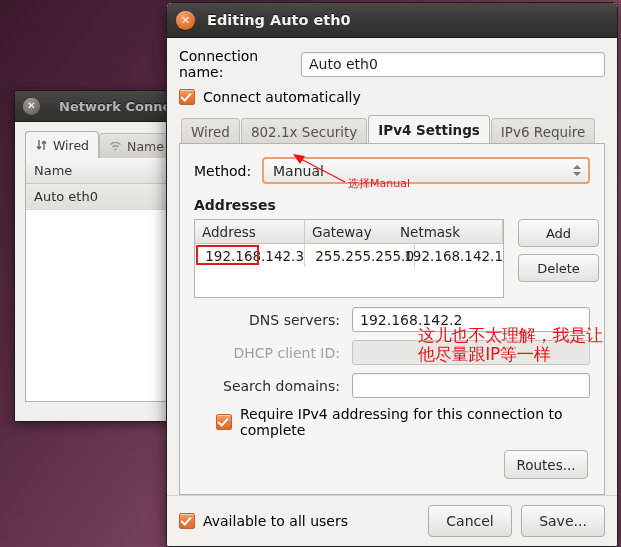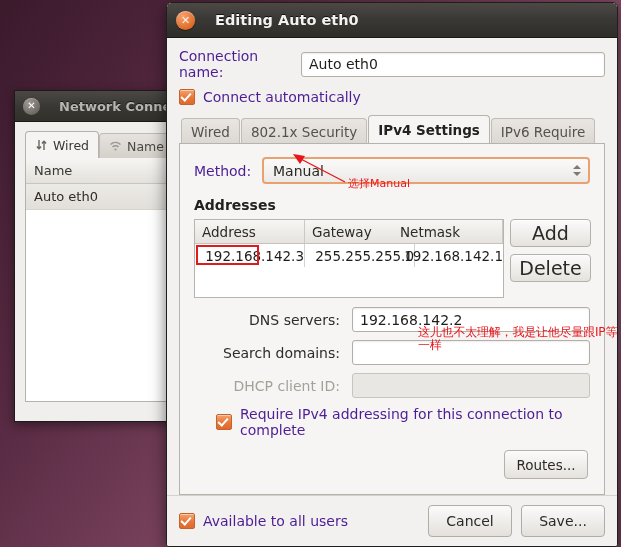--- a/index.html
+++ b/index.html
@@ -101,31 +101,31 @@
   .close-btn-orange {
     width: 19px; height: 19px; border-radius: 50%;
     background: radial-gradient(circle at 35% 28%, #f6a070, #e2702c 65%, #c05718);
     display: flex; align-items: center; justify-content: center;
     font-size: 11px; color: #fff2e8; line-height: 1; font-weight: bold;
     box-shadow: inset 0 1px 1px rgba(255,255,255,0.4), 0 1px 1px rgba(0,0,0,0.4);
     flex: none;
   }
   #dlg-title {
     color: #f4f2f0; font-size: 14.5px; font-weight: bold;
-    margin-left: 20px;
+    margin-left: 12px;
     text-shadow: 0 -1px 0 rgba(0,0,0,0.7);
   }
   #dlg-content {
     flex: 1; padding: 10px 12px 0 12px;
     display: flex; flex-direction: column;
     position: relative;
   }
 
   .row { display: flex; align-items: center; }
-  .lbl { font-size: 14px; color: #4c1d95; }
+  .lbl { font-size: 14px; color: #000000; }
   .txtinput {
     border: 1px solid #b3aea7; border-radius: 3px;
     background: #ffffff; height: 25px;
     box-sizing: border-box;
     display: flex; align-items: center; padding: 0 7px;
     font-size: 14px; color: #1f1d1b;
     box-shadow: inset 0 1px 2px rgba(0,0,0,0.08);
   }
   .txtinput.disabled {
     background: #e9e7e4; color: #a09c96;
@@ -189,21 +189,21 @@
   .spin i {
     display: block; width: 0; height: 0;
     border-left: 4px solid transparent; border-right: 4px solid transparent;
   }
   .spin .up { border-bottom: 4px solid #7d7972; }
   .spin .dn { border-top: 4px solid #7d7972; }
 
   #addr-heading { font-size: 14px; font-weight: bold; color: #232120; margin-bottom: 6px; }
 
   
-  #addr-table-wrap { display: flex; align-items: flex-start; gap: 6px; }
+  #addr-table-wrap { display: flex; align-items: flex-start; gap: 14px; }
   #addr-table {
     width: 310px; border: 1px solid #b8b4ae; background: #ffffff;
     box-sizing: border-box;
   }
   .thead { display: flex; background: linear-gradient(to bottom, #f7f6f4, #e6e3df); border-bottom: 1px solid #c6c2bc; }
   .th {
     font-size: 13.5px; color: #2d2a27; height: 23px;
     display: flex; align-items: center; padding-left: 7px;
     border-right: 1px solid #ccc8c2; box-sizing: border-box;
   }
@@ -223,21 +223,21 @@
     position: absolute; left: 1px; top: 1px;
     width: 63px; height: 20px;
     border: 2px solid #e01b1b; box-sizing: border-box;
     pointer-events: none;
   }
   .sidebtn {
     width: 79px; height: 26px;
     border: 1px solid #b4b0aa; border-radius: 4px;
     background: linear-gradient(to bottom, #fcfbfa, #e5e2de);
     display: flex; align-items: center; justify-content: center;
-    font-size: 19px; color: #2b2926;
+    font-size: 13px; color: #2b2926;
     box-shadow: 0 1px 0 rgba(255,255,255,0.7) inset;
   }
   #delete-btn { margin-top: 7px; }
 
   #lower-fields { margin-top: 9px; }
   .fieldrow { display: flex; align-items: center; margin-bottom: 8px; }
   .fieldlabel { width: 146px; text-align: right; padding-right: 12px; font-size: 14px; color: #2e2b28; }
   .fieldlabel.dim { color: #a4a09a; }
   .fieldinput { flex: 1; }
 
@@ -279,21 +279,21 @@
   }
   .annot-text {
     position: absolute;
     color: #e8151b;
     font-family: "DejaVu Sans", "Liberation Sans", sans-serif;
     white-space: pre-wrap;
     line-height: 1.12;
   }
   #annot-manual { left: 348px; top: 178px; font-size: 11px; }
   #annot-q2 { left: 252px; top: 270px; font-size: 11.5px; width: 368px; letter-spacing: -0.2px; }
-  #annot-dns { left: 418px; top: 326px; font-size: 12px; width: 200px; letter-spacing: -0.2px; }
+  #annot-dns { left: 418px; top: 326px; font-size: 17px; width: 200px; letter-spacing: -0.2px; }
 </style>
 </head>
 <body>
 
 <div id="bg-window">
   <div id="bg-titlebar">
     <div class="close-btn">✕</div>
     <div id="bg-title">Network Conne</div>
   </div>
   <div id="bg-body">
@@ -397,26 +397,26 @@
             <div class="sidebtn" id="delete-btn">Delete</div>
           </div>
         </div>
 
         <div id="lower-fields">
           <div class="fieldrow">
             <div class="fieldlabel">DNS servers:</div>
             <div class="txtinput fieldinput">192.168.142.2</div>
           </div>
           <div class="fieldrow">
+            <div class="fieldlabel dim">DHCP client ID:</div>
+            <div class="txtinput disabled fieldinput"></div>
+          </div>
+          <div class="fieldrow">
             <div class="fieldlabel">Search domains:</div>
             <div class="txtinput fieldinput"></div>
-          </div>
-          <div class="fieldrow">
-            <div class="fieldlabel dim">DHCP client ID:</div>
-            <div class="txtinput disabled fieldinput"></div>
           </div>
         </div>
 
         <div class="chkrow" id="require-row">
           <span class="chkbox"></span>
           <span class="lbl">Require IPv4 addressing for this connection to complete</span>
         </div>
 
         <div id="routes-wrap">
           <div id="routes-btn">Routes...</div>

